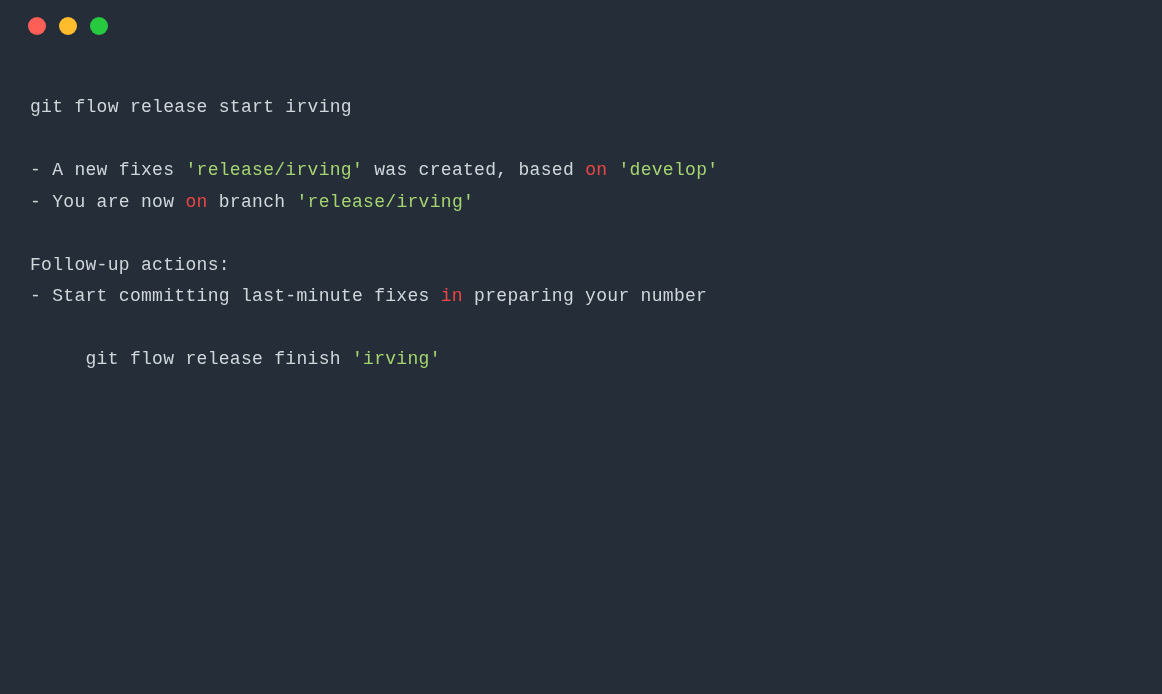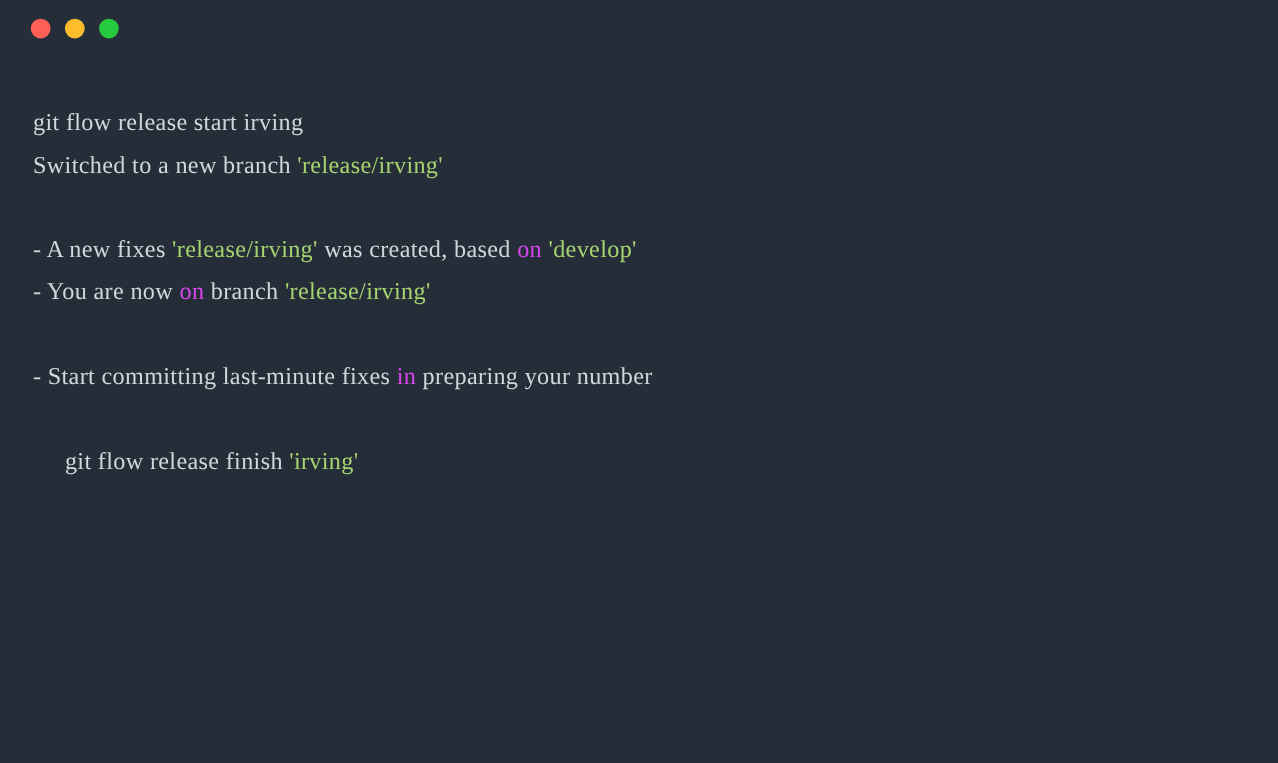--- a/index.html
+++ b/index.html
@@ -38,54 +38,53 @@
     .traffic-light.yellow {
       background: #ffbd2e;
     }
 
     .traffic-light.green {
       background: #27c93f;
     }
 
     .terminal-content {
       padding: 40px 30px 30px 30px;
-      font-size: 22px;
+      font-size: 18px;
       line-height: 1.75;
       letter-spacing: 0.3px;
-      font-family: Liberation Serif, serif;
     }
 
     .line {
       white-space: pre;
     }
 
     .txt-default {
       color: #d1d6db;
     }
 
     .txt-string {
       color: #a5d470;
     }
 
     .txt-keyword {
-      color: #d946ef;
+      color: #ef4444;
     }
   </style>
 </head>
 <body>
 
 <div class="titlebar">
   <div class="traffic-light red"></div>
   <div class="traffic-light yellow"></div>
   <div class="traffic-light green"></div>
 </div>
 
 <div class="terminal-content" id="terminal-root">
     <div class="line"><span class="txt-default">git flow release start irving</span></div>
-    <div class="line"><span class="txt-default">Switched to a new branch </span><span class="txt-string">'release/irving'</span></div>
     <div class="line"><span class="txt-default"> </span></div>
     <div class="line"><span class="txt-default">- A new fixes </span><span class="txt-string">'release/irving'</span><span class="txt-default"> was created, based </span><span class="txt-keyword">on</span><span class="txt-default"> </span><span class="txt-string">'develop'</span></div>
     <div class="line"><span class="txt-default">- You are now </span><span class="txt-keyword">on</span><span class="txt-default"> branch </span><span class="txt-string">'release/irving'</span></div>
     <div class="line"><span class="txt-default"> </span></div>
+    <div class="line"><span class="txt-default">Follow-up actions:</span></div>
     <div class="line"><span class="txt-default">- Start committing last-minute fixes </span><span class="txt-keyword">in</span><span class="txt-default"> preparing your number</span></div>
     <div class="line"><span class="txt-default"> </span></div>
     <div class="line"><span class="txt-default">     git flow release finish </span><span class="txt-string">'irving'</span></div>
   </div>
 
 </body></html>

